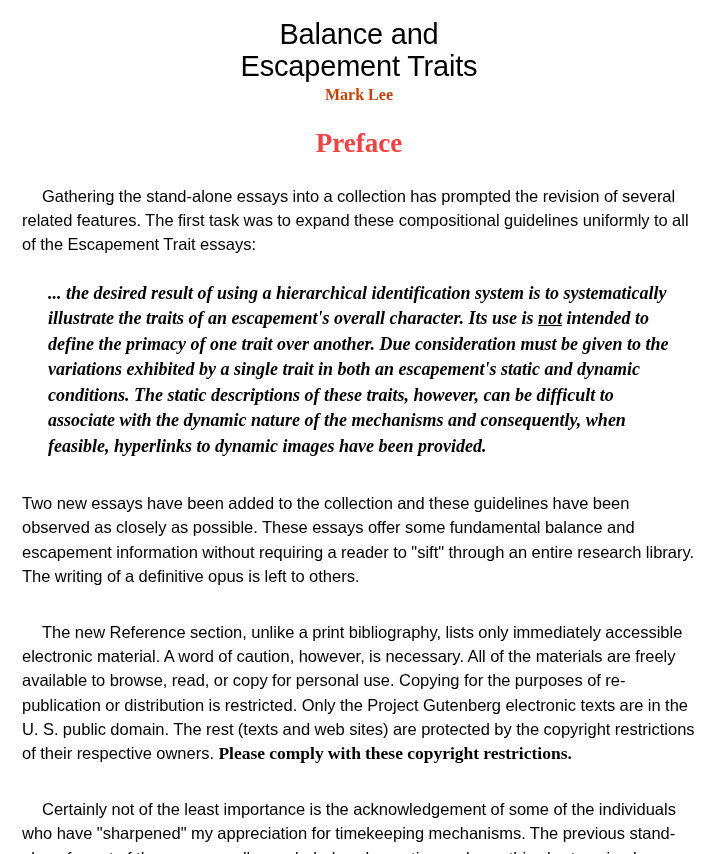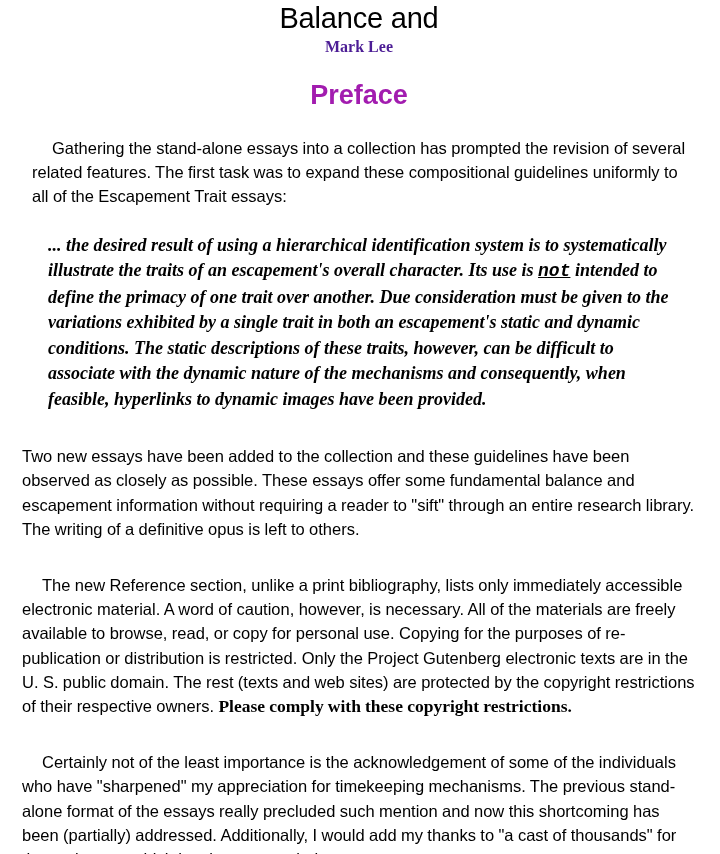--- a/index.html
+++ b/index.html
@@ -20,66 +20,65 @@
     width: 720px;
     height: 854px;
     box-sizing: border-box;
     padding: 0 24px 0 22px;
     background: #ffffff;
   }
 
   
   .doc-title {
     margin: 0;
-    padding-top: 2px;
+    padding-top: 18px;
     text-align: center;
     font-family: "Liberation Sans", sans-serif;
     font-weight: 400;
     font-size: 29px;
     line-height: 32px;
     letter-spacing: -0.2px;
     color: #000;
   }
   .doc-title .title-line {
     display: block;
   }
 
   .doc-author {
     margin: 3px 0 0 0;
     text-align: center;
     font-family: "Liberation Serif", serif;
     font-weight: bold;
     font-size: 16px;
     line-height: 20px;
-    color: #4c1d95;
+    color: #c2410c;
   }
 
   .section-heading {
     margin: 23px 0 0 0;
     text-align: center;
-    font-family: Liberation Sans, sans-serif;
+    font-family: Liberation Serif, serif;
     font-weight: bold;
     font-size: 27px;
     line-height: 30px;
-    color: #a21caf;
+    color: #ef4444;
   }
 
   
   .body-text {
     font-family: "Liberation Sans", sans-serif;
     font-size: 16.5px;
     line-height: 24.2px;
     color: #000;
     margin: 0;
     text-align: left;
     word-spacing: -0.2px;
   }
   .body-text.first-para {
     margin-top: 26px;
-    margin-left: 10px;
   }
   .body-text.indented {
     text-indent: 20px;
   }
   .body-text.spaced {
     margin-top: 32px;
   }
 
   .underline {
   }
@@ -96,30 +95,30 @@
     font-family: "Liberation Serif", serif;
     font-weight: bold;
     font-style: italic;
     font-size: 18px;
     line-height: 25.5px;
     color: #000;
     text-align: left;
   }
   .blockquote .underline {
     text-decoration: underline;
-    font-family: Liberation Mono, monospace;
   }
 </style>
 </head>
 <body>
 
 <div class="page">
 
   <h1 class="doc-title">
     <span class="title-line">Balance and</span>
+    <span class="title-line">Escapement Traits</span>
   </h1>
 
   <div class="doc-author">Mark Lee</div>
 
   <h2 class="section-heading">Preface</h2>
 
   <p class="body-text first-para indented">Gathering the stand-alone essays into a collection has prompted the revision of several related features. The first task was to expand these compositional guidelines uniformly to all of the Escapement Trait essays:</p>
 
   <blockquote class="blockquote">
     <span>... the desired result of using a hierarchical identification system is to systematically illustrate the traits of an escapement's overall character. Its use is </span><span class="underline">not</span><span> intended to define the primacy of one trait over another. Due consideration must be given to the variations exhibited by a single trait in both an escapement's static and dynamic conditions. The static descriptions of these traits, however, can be difficult to associate with the dynamic nature of the mechanisms and consequently, when feasible, hyperlinks to dynamic images have been provided.</span>

